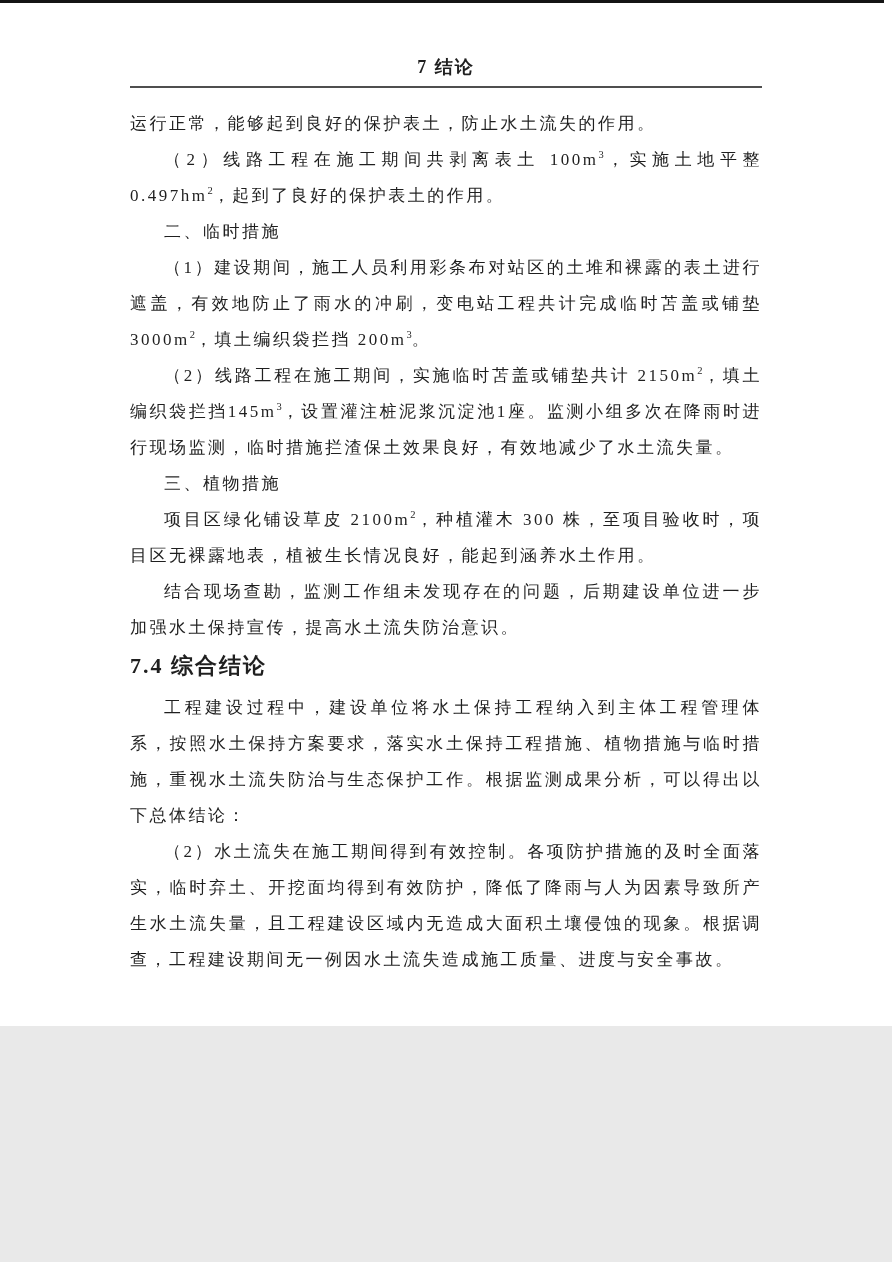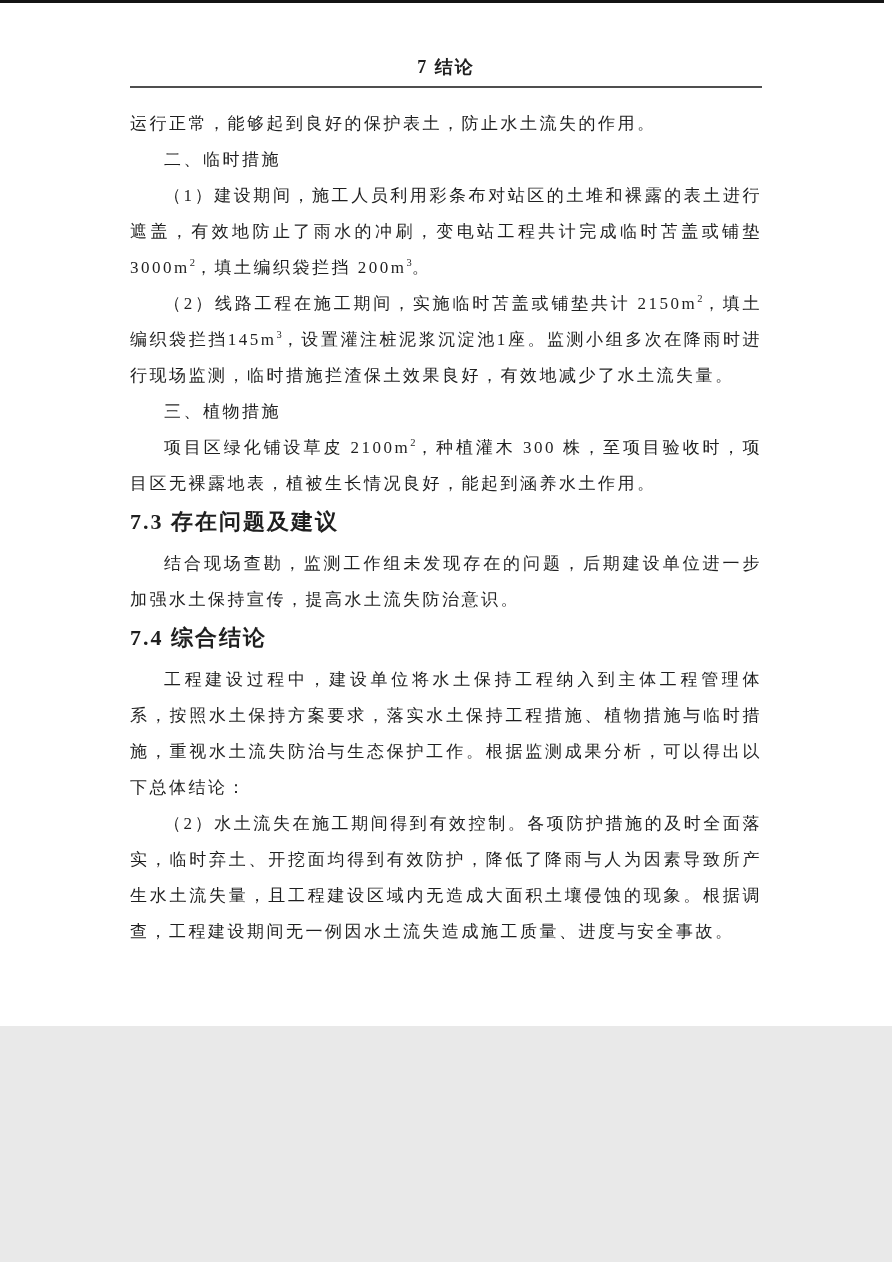--- a/index.html
+++ b/index.html
@@ -101,26 +101,26 @@
 <div class="page">
   <div class="top-edge"></div>
   <div class="right-edge"></div>
 
   <header class="doc-header">
     <div class="doc-header-title">7 结论</div>
   </header>
 
   <main class="doc-body" id="doc-body">
       <p class="body-para">运行正常，能够起到良好的保护表土，防止水土流失的作用。</p>
+      <p class="body-para indent">（2）线路工程在施工期间共剥离表土 100m<sup>3</sup>，实施土地平整 0.497hm<sup>2</sup>，起到了良好的保护表土的作用。</p>
       <p class="body-para indent">二、临时措施</p>
       <p class="body-para indent">（1）建设期间，施工人员利用彩条布对站区的土堆和裸露的表土进行遮盖，有效地防止了雨水的冲刷，变电站工程共计完成临时苫盖或铺垫 3000m<sup>2</sup>，填土编织袋拦挡 200m<sup>3</sup>。</p>
       <p class="body-para indent">（2）线路工程在施工期间，实施临时苫盖或铺垫共计 2150m<sup>2</sup>，填土编织袋拦挡145m<sup>3</sup>，设置灌注桩泥浆沉淀池1座。监测小组多次在降雨时进行现场监测，临时措施拦渣保土效果良好，有效地减少了水土流失量。</p>
       <p class="body-para indent">三、植物措施</p>
       <p class="body-para indent">项目区绿化铺设草皮 2100m<sup>2</sup>，种植灌木 300 株，至项目验收时，项目区无裸露地表，植被生长情况良好，能起到涵养水土作用。</p>
-      <h2 class="sec-heading">7.3 存在问题及建议</h2>
       <p class="body-para indent">结合现场查勘，监测工作组未发现存在的问题，后期建设单位进一步加强水土保持宣传，提高水土流失防治意识。</p>
       <h2 class="sec-heading">7.4 综合结论</h2>
       <p class="body-para indent">工程建设过程中，建设单位将水土保持工程纳入到主体工程管理体系，按照水土保持方案要求，落实水土保持工程措施、植物措施与临时措施，重视水土流失防治与生态保护工作。根据监测成果分析，可以得出以下总体结论：</p>
       <p class="body-para indent">（2）水土流失在施工期间得到有效控制。各项防护措施的及时全面落实，临时弃土、开挖面均得到有效防护，降低了降雨与人为因素导致所产生水土流失量，且工程建设区域内无造成大面积土壤侵蚀的现象。根据调查，工程建设期间无一例因水土流失造成施工质量、进度与安全事故。</p>
     </main>
 
   <div class="footer-rule"></div>
   <footer class="doc-footer">
     <span class="footer-org">淮河水利委员会淮河流域水土保持监测中心站</span>
     <span class="footer-page">34</span>

